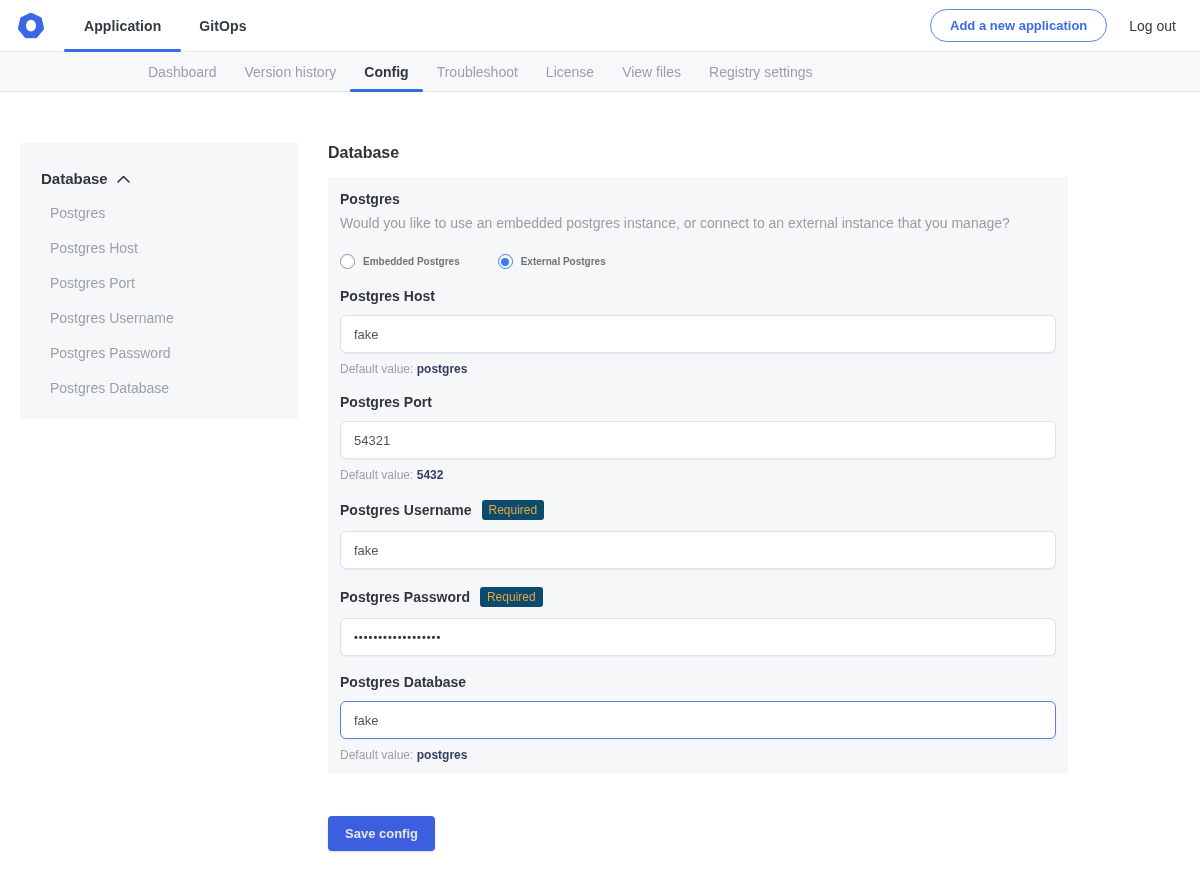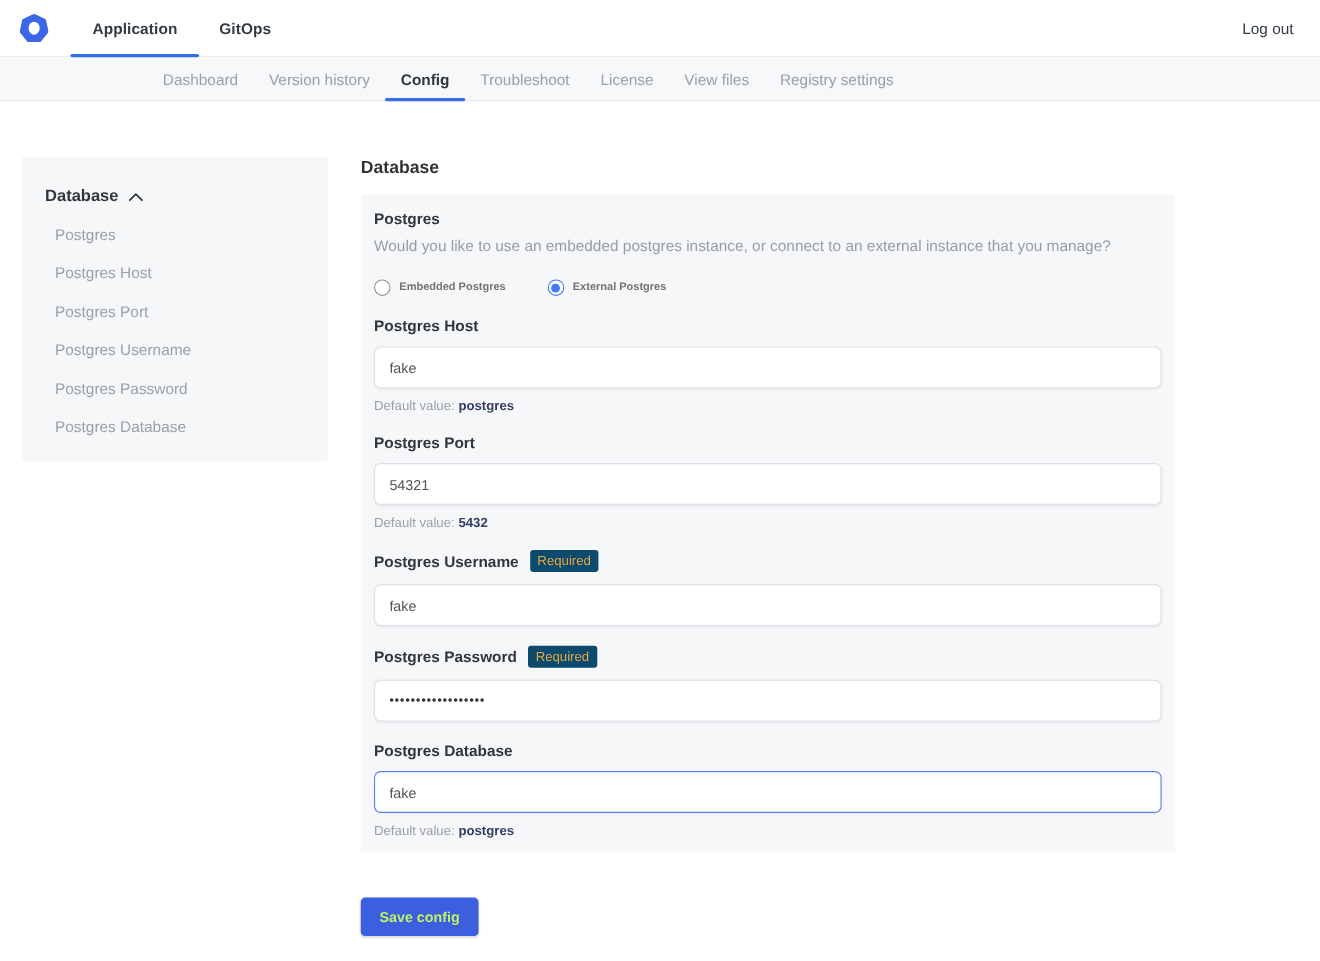--- a/index.html
+++ b/index.html
@@ -95,36 +95,37 @@
     font-family: inherit; outline: none;
     box-shadow: 0 1px 2px rgba(50,59,67,0.06);
   }
   .text-input.focused { border: 1px solid #5d7fe4; }
   .text-input.masked { font-size: 11px; letter-spacing: 1px; font-weight: 700; color: #30363c; }
   .helper-row { font-size: 12px; color: #9ba0a7; margin-top: 9px; }
   .helper-row .default-value { color: #343e63; font-weight: 700; }
 
   .save-btn {
     margin-top: 42px; display: inline-block;
-    background: #3b5fde; color: #bef264; border: none; border-radius: 4px;
+    background: #3b5fde; color: #e5e5e5; border: none; border-radius: 4px;
     font-size: 13px; font-weight: 700; padding: 10px 17px; cursor: pointer;
     font-family: inherit; box-shadow: 0 1px 2px rgba(0,0,0,0.15);
   }
 </style>
 </head>
 <body>
 
 <div class="header">
   <svg class="logo" viewBox="0 0 26 26">
     <polygon points="13,0 23.2,4.9 25.7,15.9 18.6,24.7 7.4,24.7 0.3,15.9 2.8,4.9" fill="#3b66e5" stroke="#3b66e5" stroke-width="1" stroke-linejoin="round"></polygon>
     <ellipse cx="13" cy="12.6" rx="5" ry="5.9" fill="#ffffff"></ellipse>
   </svg>
   <div class="top-tab active">Application</div>
   <div class="top-tab">GitOps</div>
   <div class="header-right">
+    <button class="pill-btn">Add a new application</button>
     <span class="logout">Log out</span>
   </div>
 </div>
 
 <div class="subnav">
   <div class="subnav-item">Dashboard</div>
   <div class="subnav-item">Version history</div>
   <div class="subnav-item active">Config</div>
   <div class="subnav-item">Troubleshoot</div>
   <div class="subnav-item">License</div>

